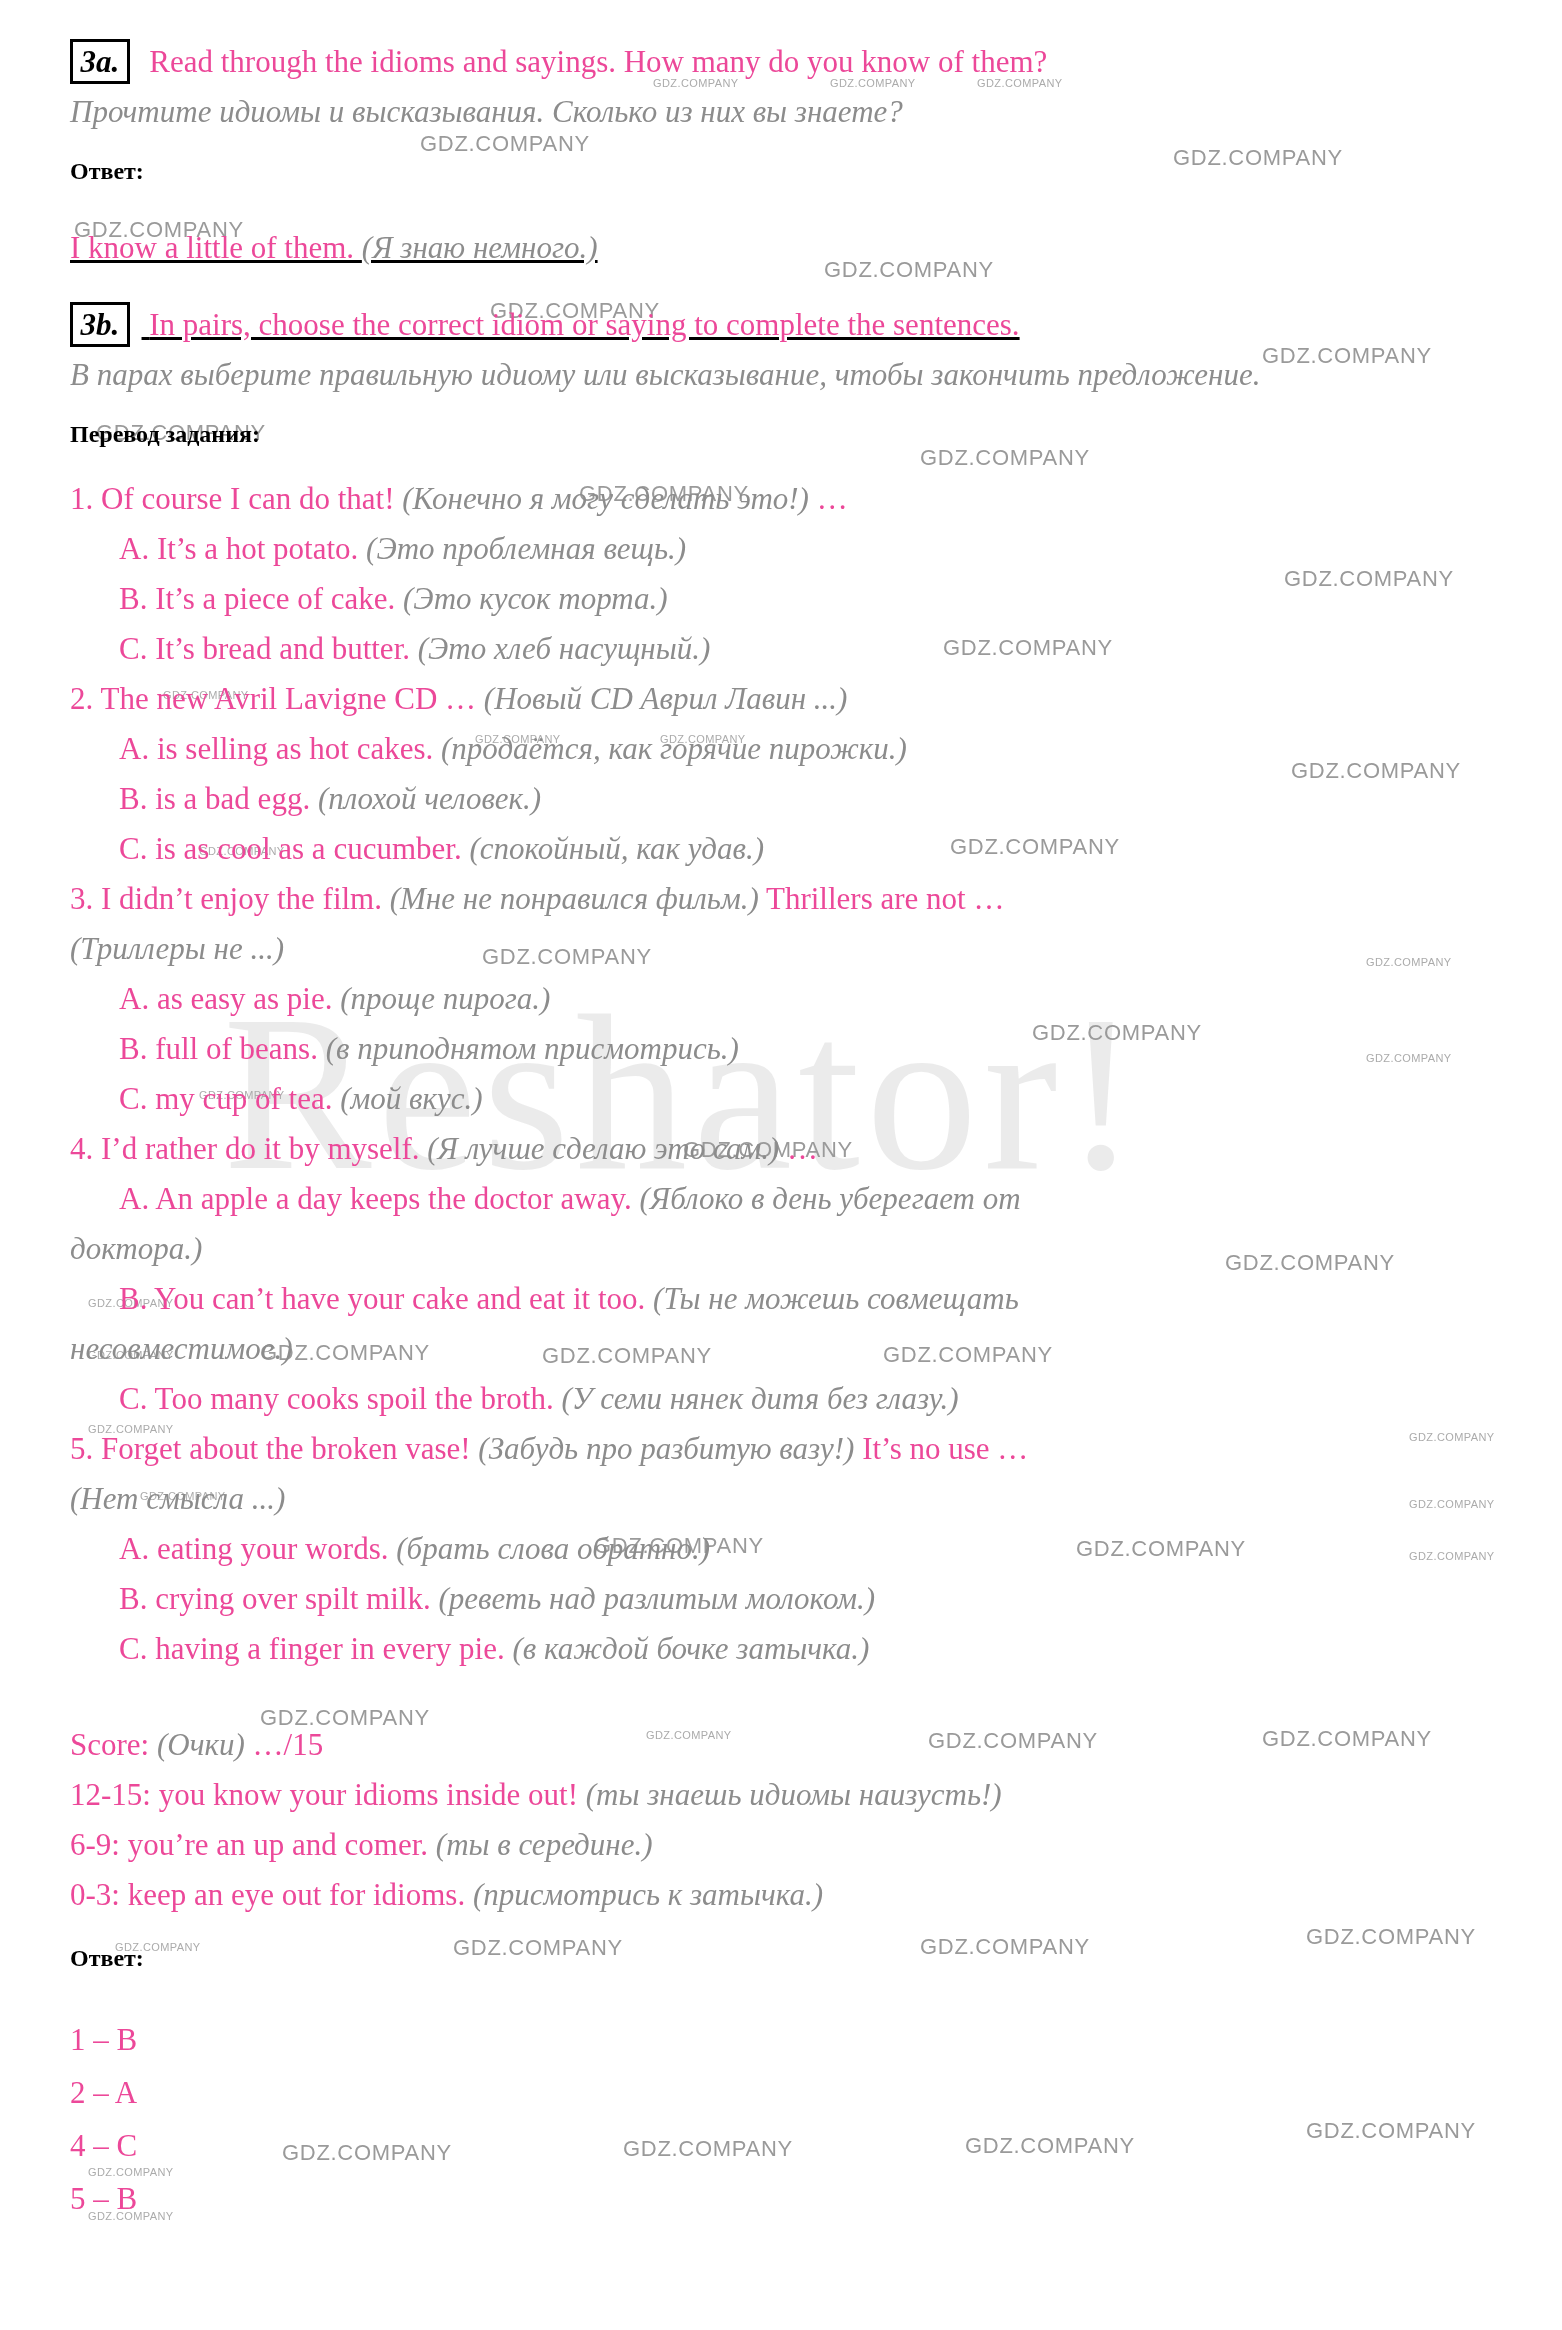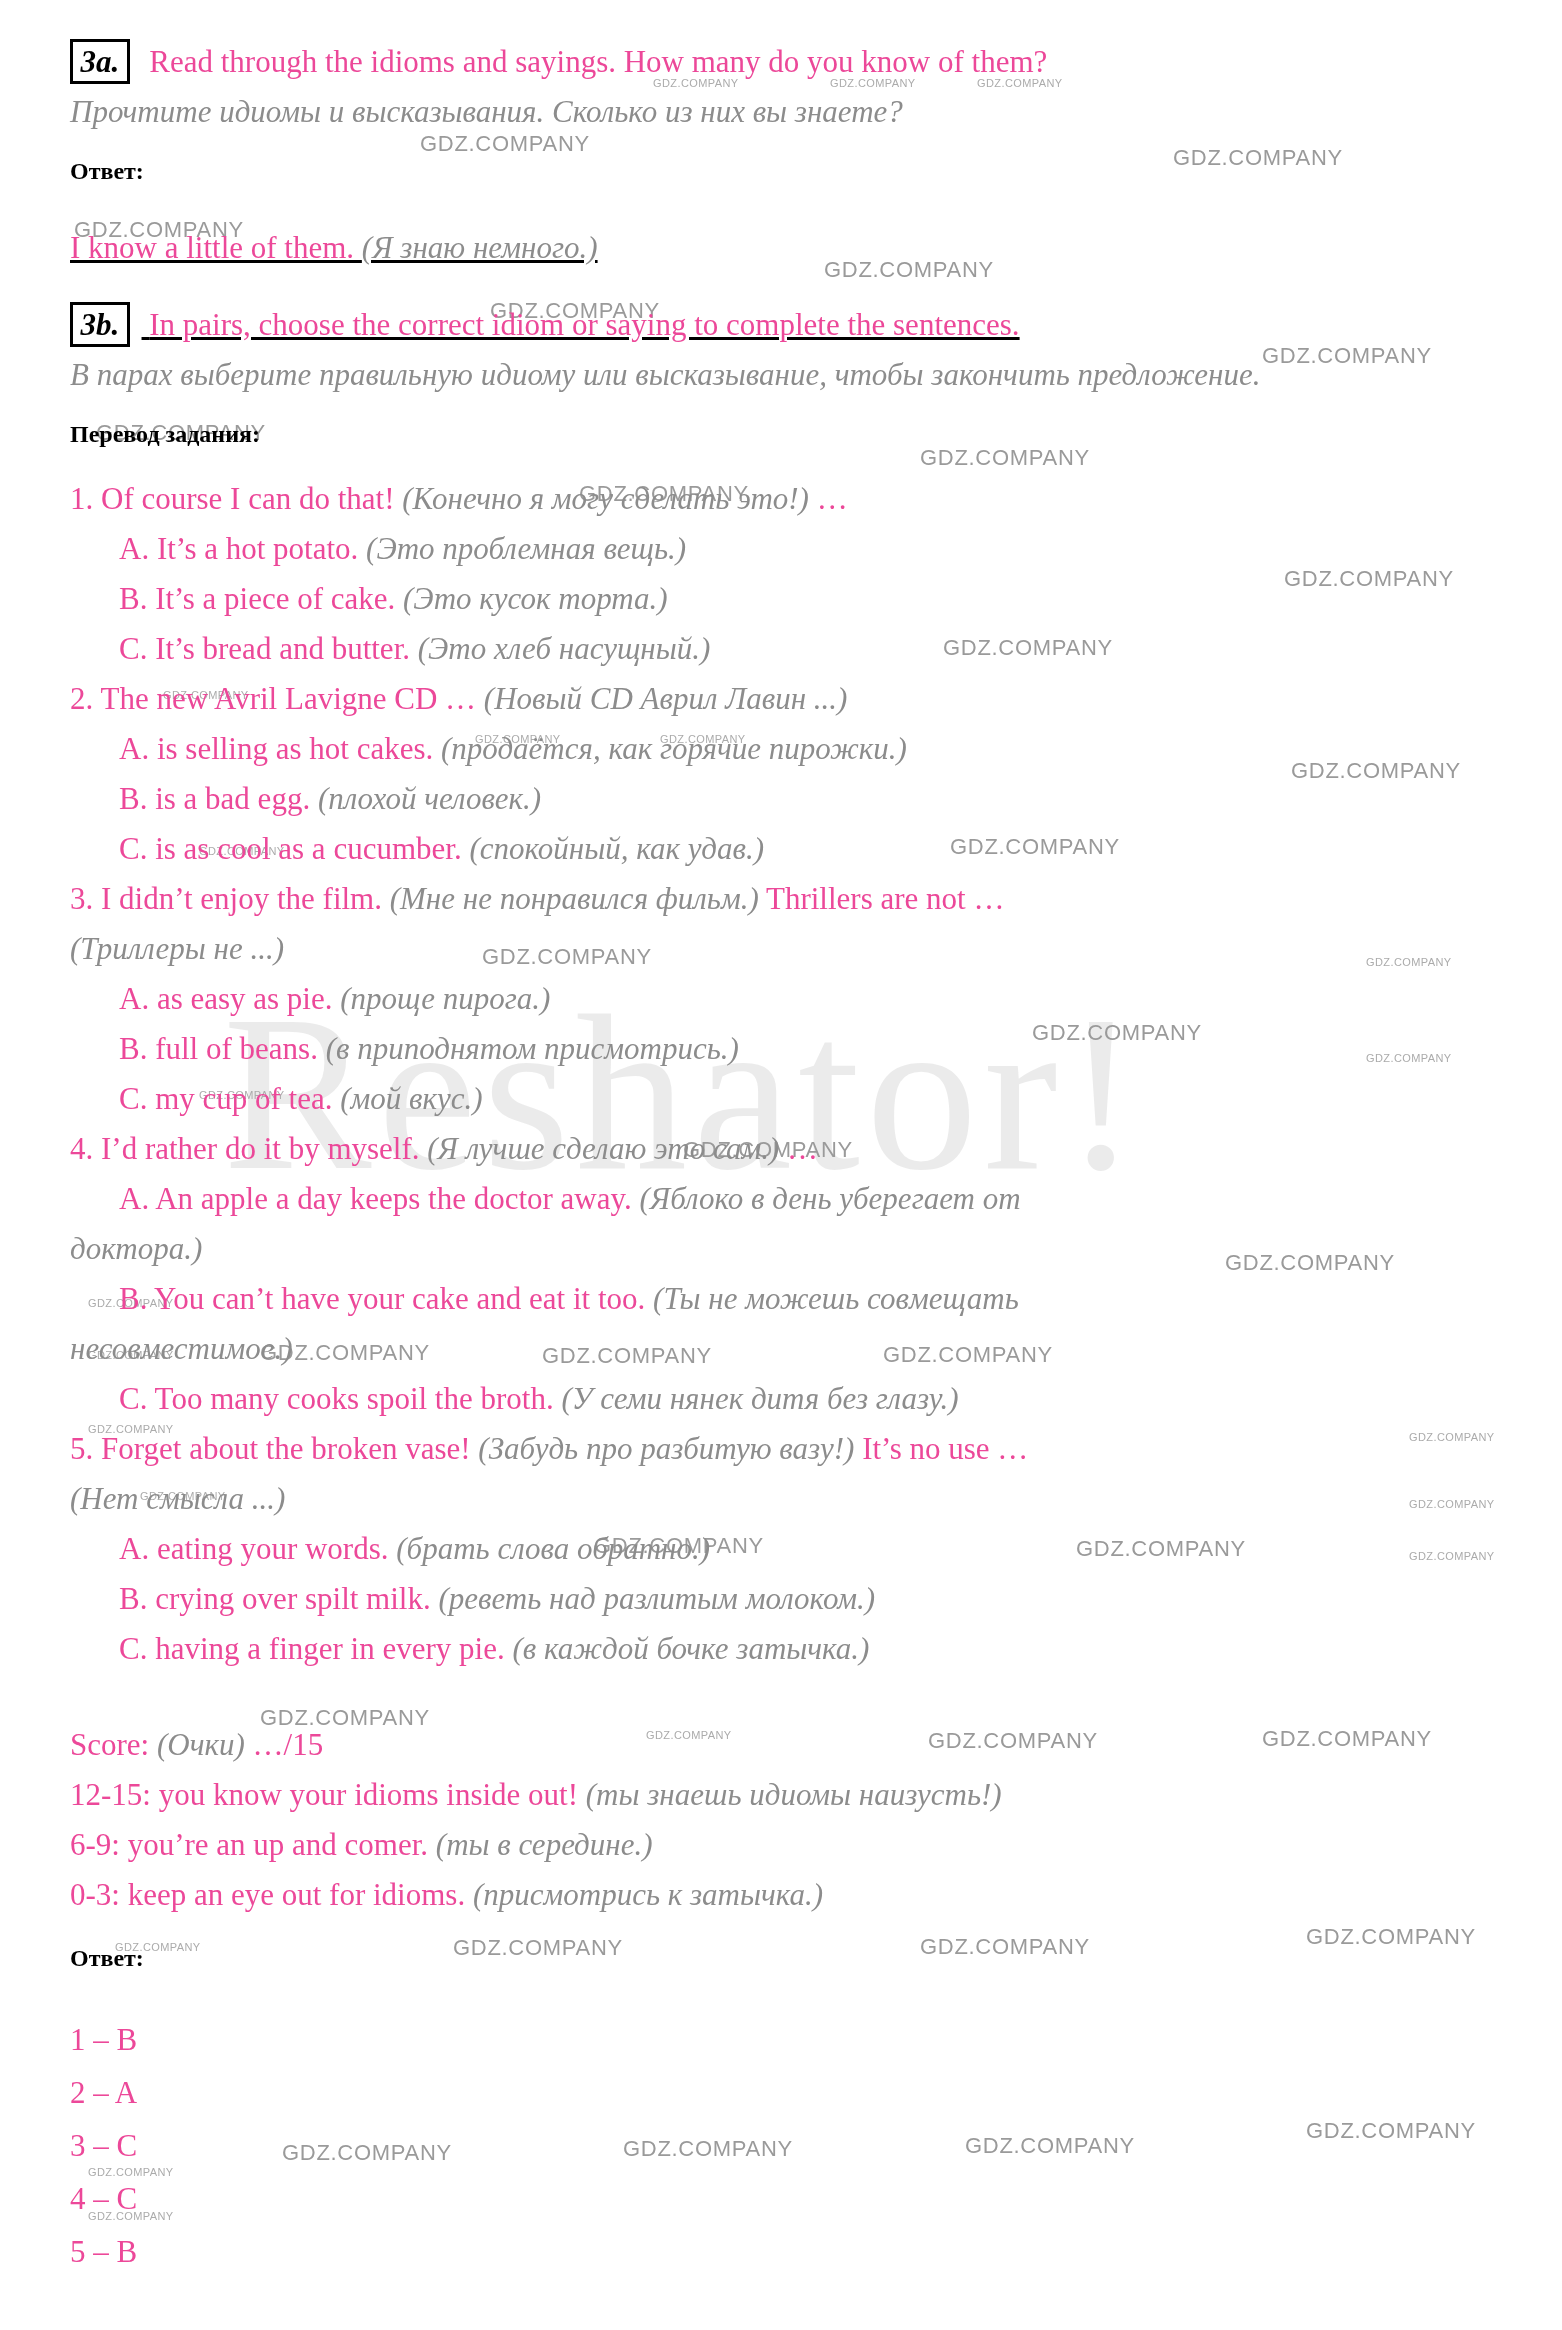--- a/index.html
+++ b/index.html
@@ -189,20 +189,19 @@
         <p class="line"><span class="en">12-15: you know your idioms inside out! </span><span class="ru">(ты знаешь идиомы наизусть!)</span></p>
         <p class="line"><span class="en">6-9: you’re an up and comer. </span><span class="ru">(ты в середине.)</span></p>
         <p class="line"><span class="en">0-3: keep an eye out for idioms. </span><span class="ru">(присмотрись к затычка.)</span></p>
       </div>
 
     <p class="line heading answers-heading">Ответ:</p>
 
     <div class="answers-block" id="answers-block">
         <p class="line"><span class="en">1 – B</span></p>
         <p class="line"><span class="en">2 – A</span></p>
-        <p class="line"><span class="en">3 – C</span></p>
         <p class="line"><span class="en">4 – C</span></p>
         <p class="line"><span class="en">5 – B</span></p>
       </div>
 
   </div>
 </div>
 
 
 </body></html>

